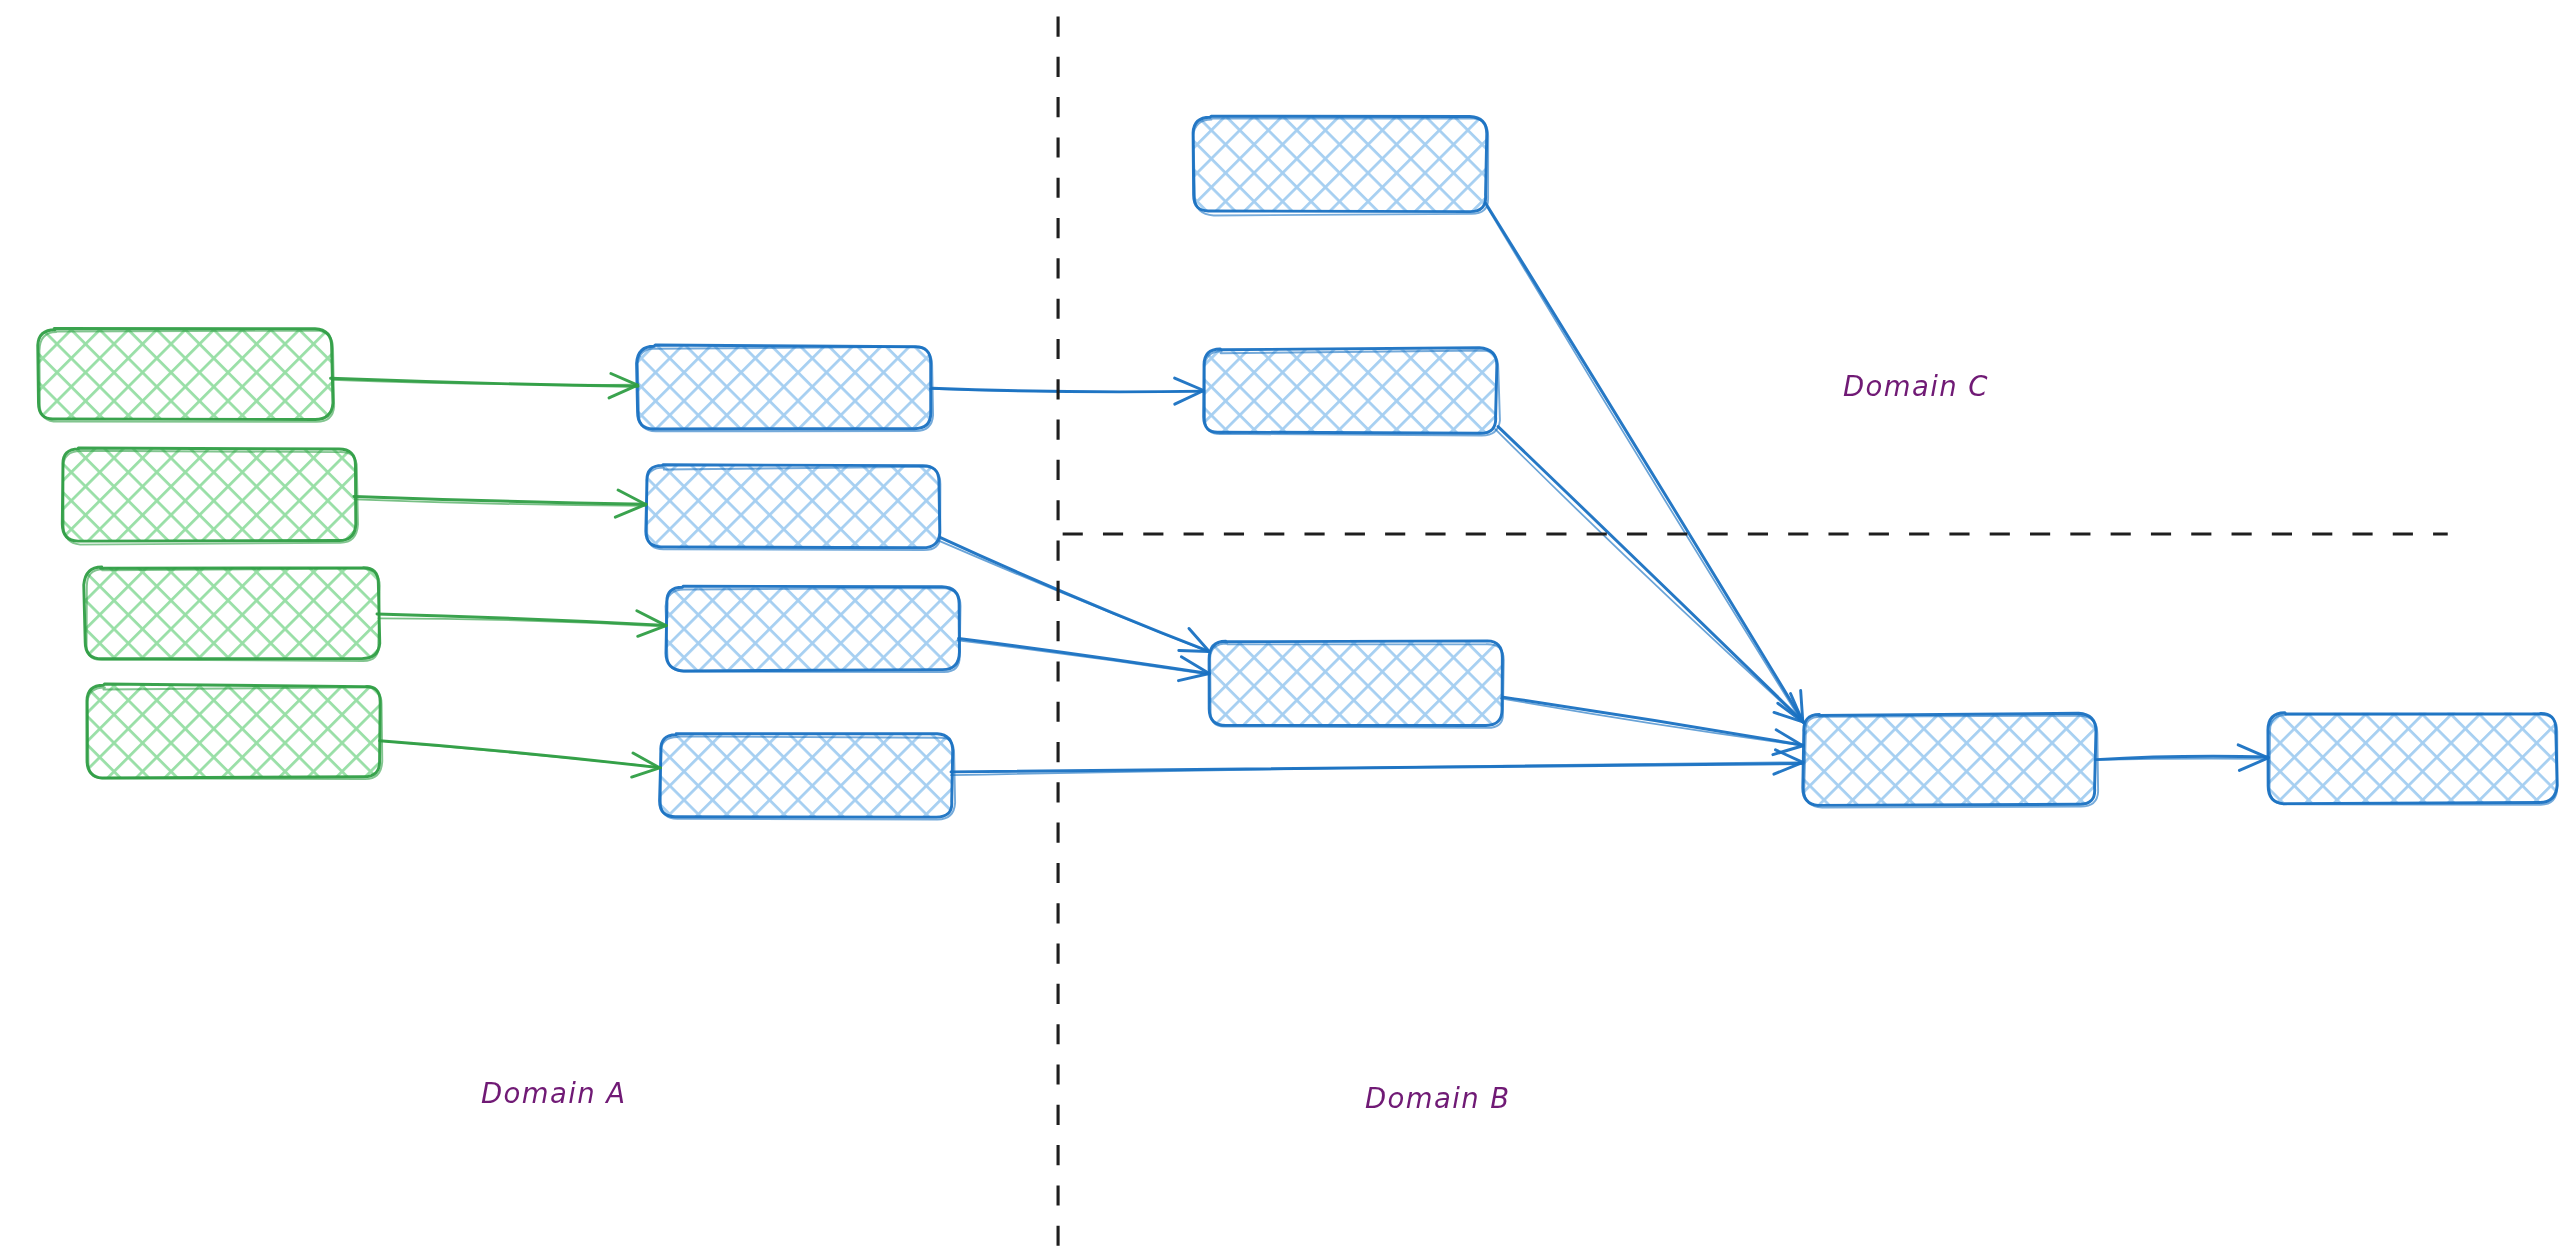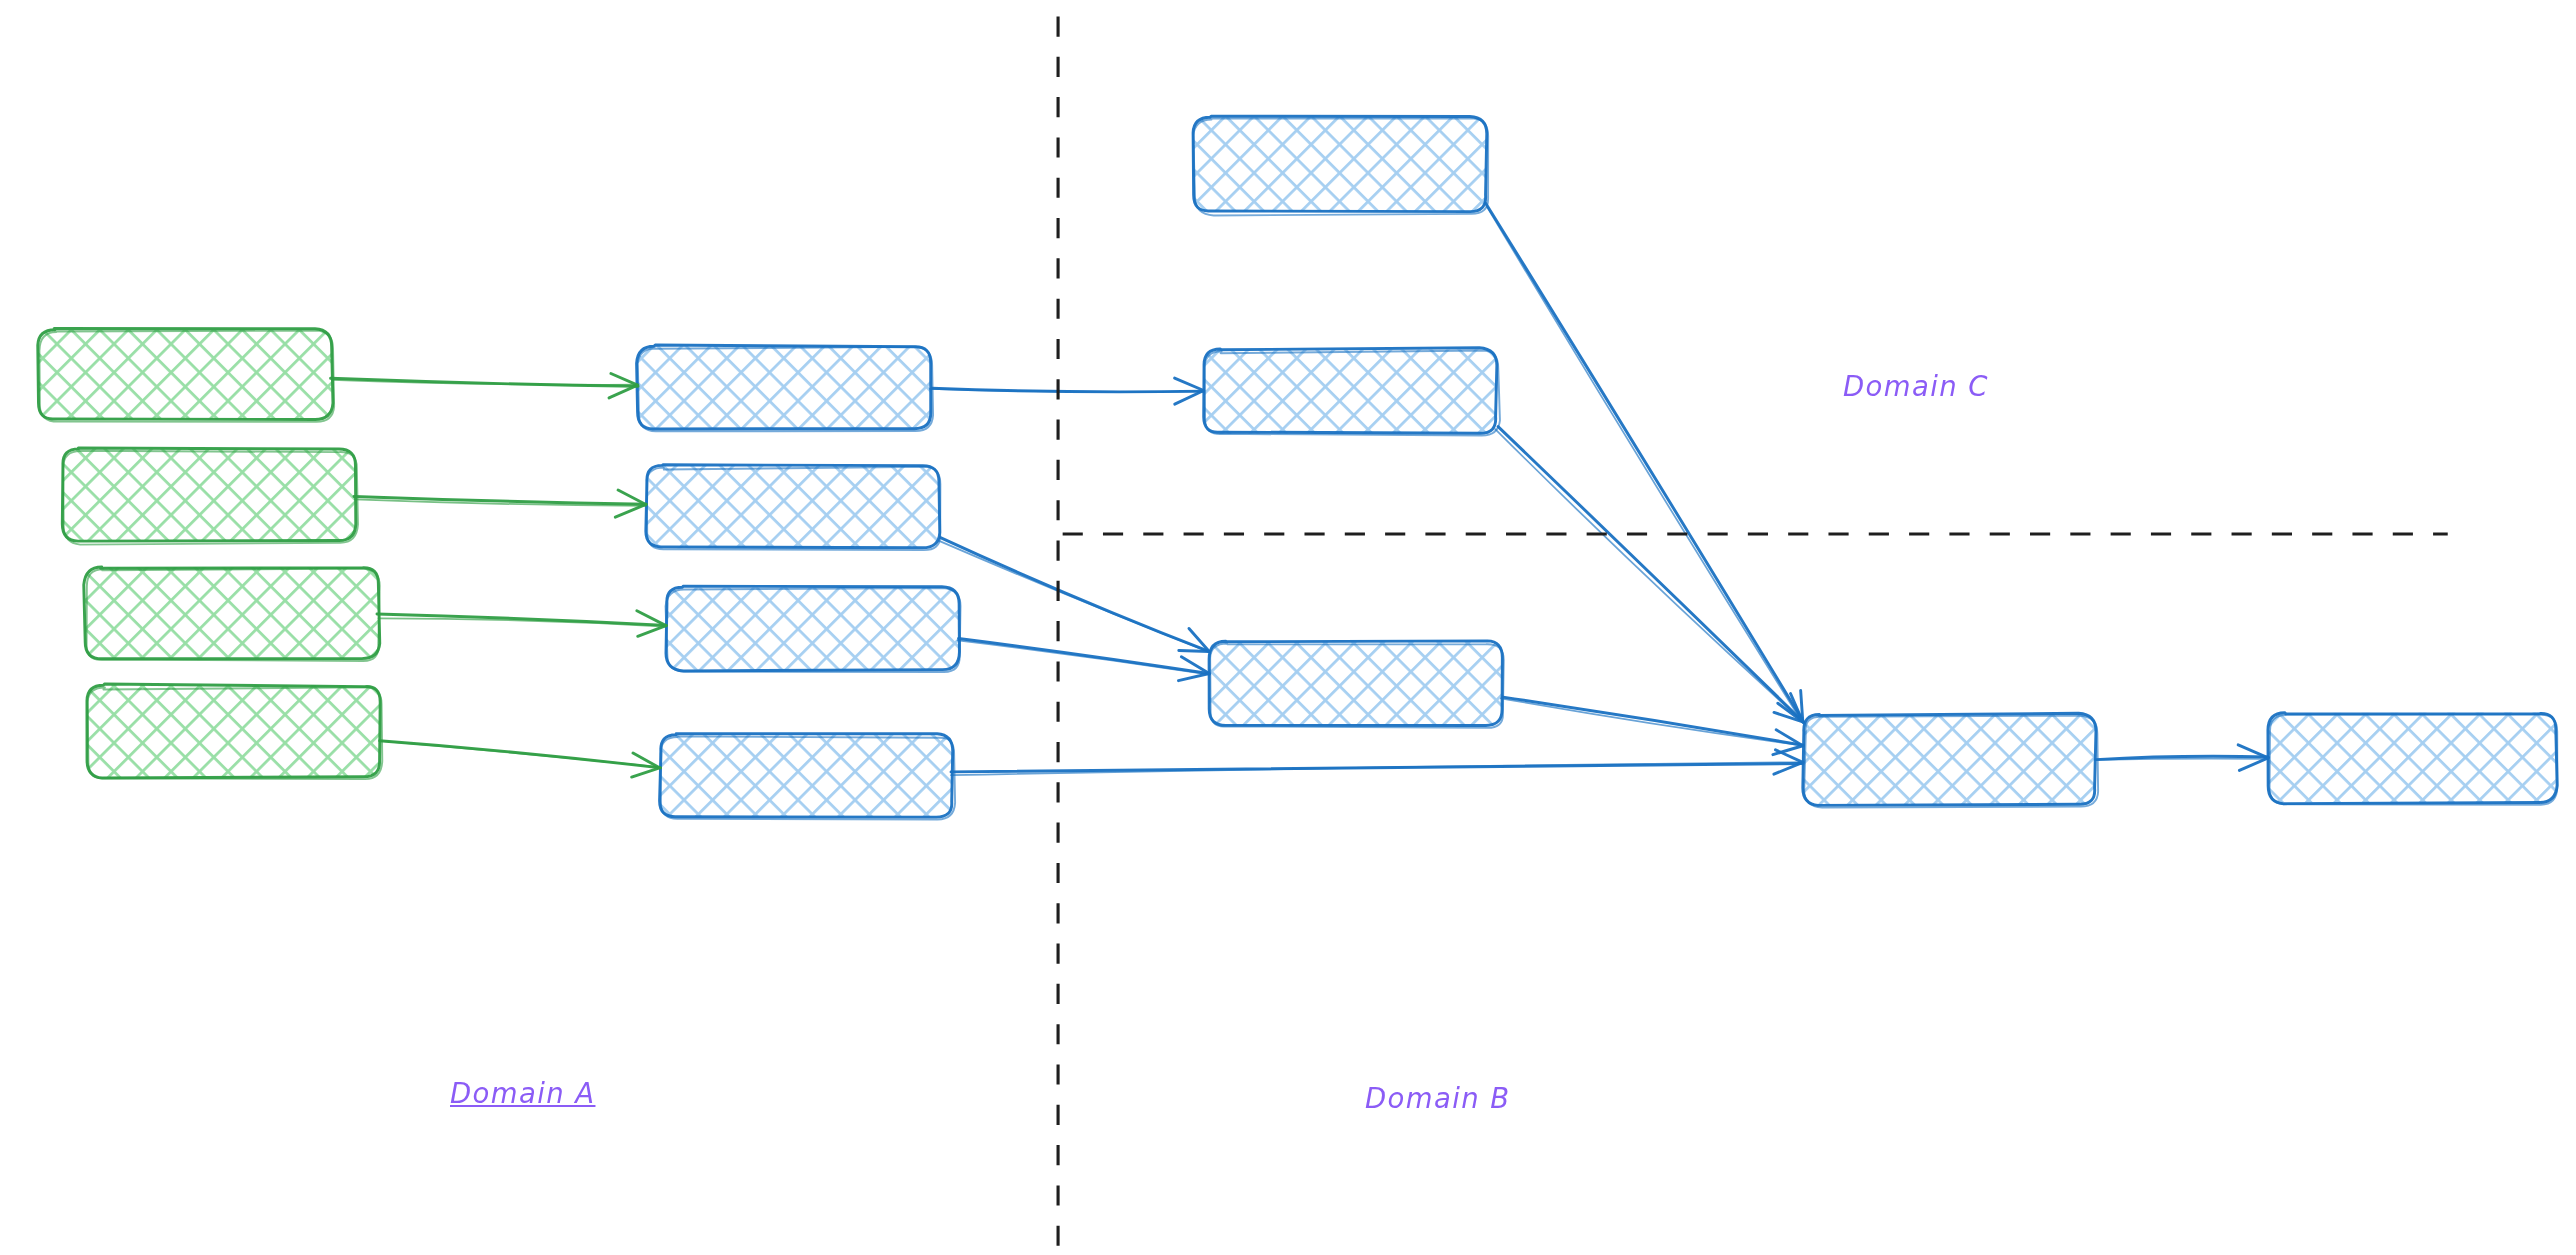--- a/index.html
+++ b/index.html
@@ -26,25 +26,25 @@
     height: 1255px;
     display: block;
   }
   .domain-label {
     position: absolute;
     font-family: "DejaVu Sans", sans-serif;
     font-size: 27.5px;
     font-style: italic;
     font-weight: 500;
     letter-spacing: 1.4px;
-    color: #8b5cf6;
+    color: #701a75;
     white-space: nowrap;
     user-select: none;
   }
-  #label-domain-a { left: 450px; top: 1077px; text-decoration: underline; }
+  #label-domain-a { left: 481px; top: 1077px; }
   #label-domain-b { left: 1365px; top: 1082px; font-style: italic; }
   #label-domain-c { left: 1843px; top: 370px; }
 </style>
 </head>
 <body>
 
 <div id="canvas-root">
 
   <svg id="sketch-svg" viewBox="0 0 2812 1370" xmlns="http://www.w3.org/2000/svg">
     <defs>

